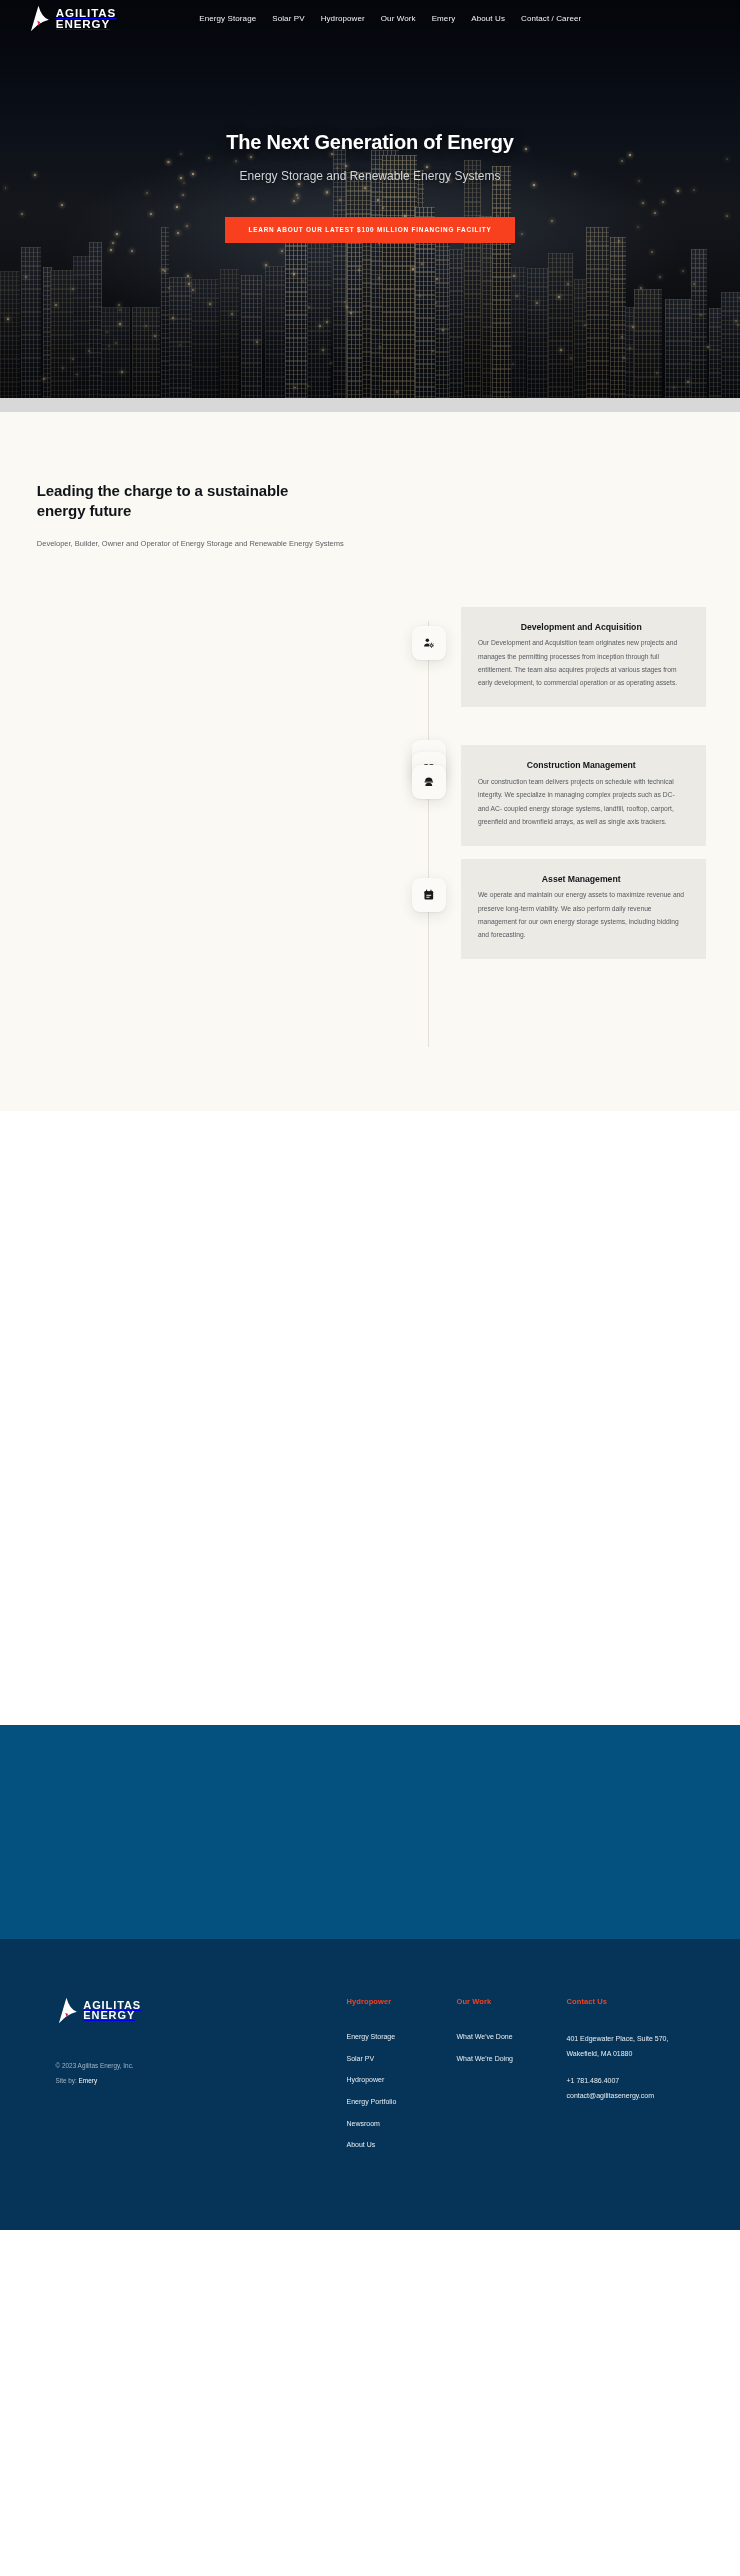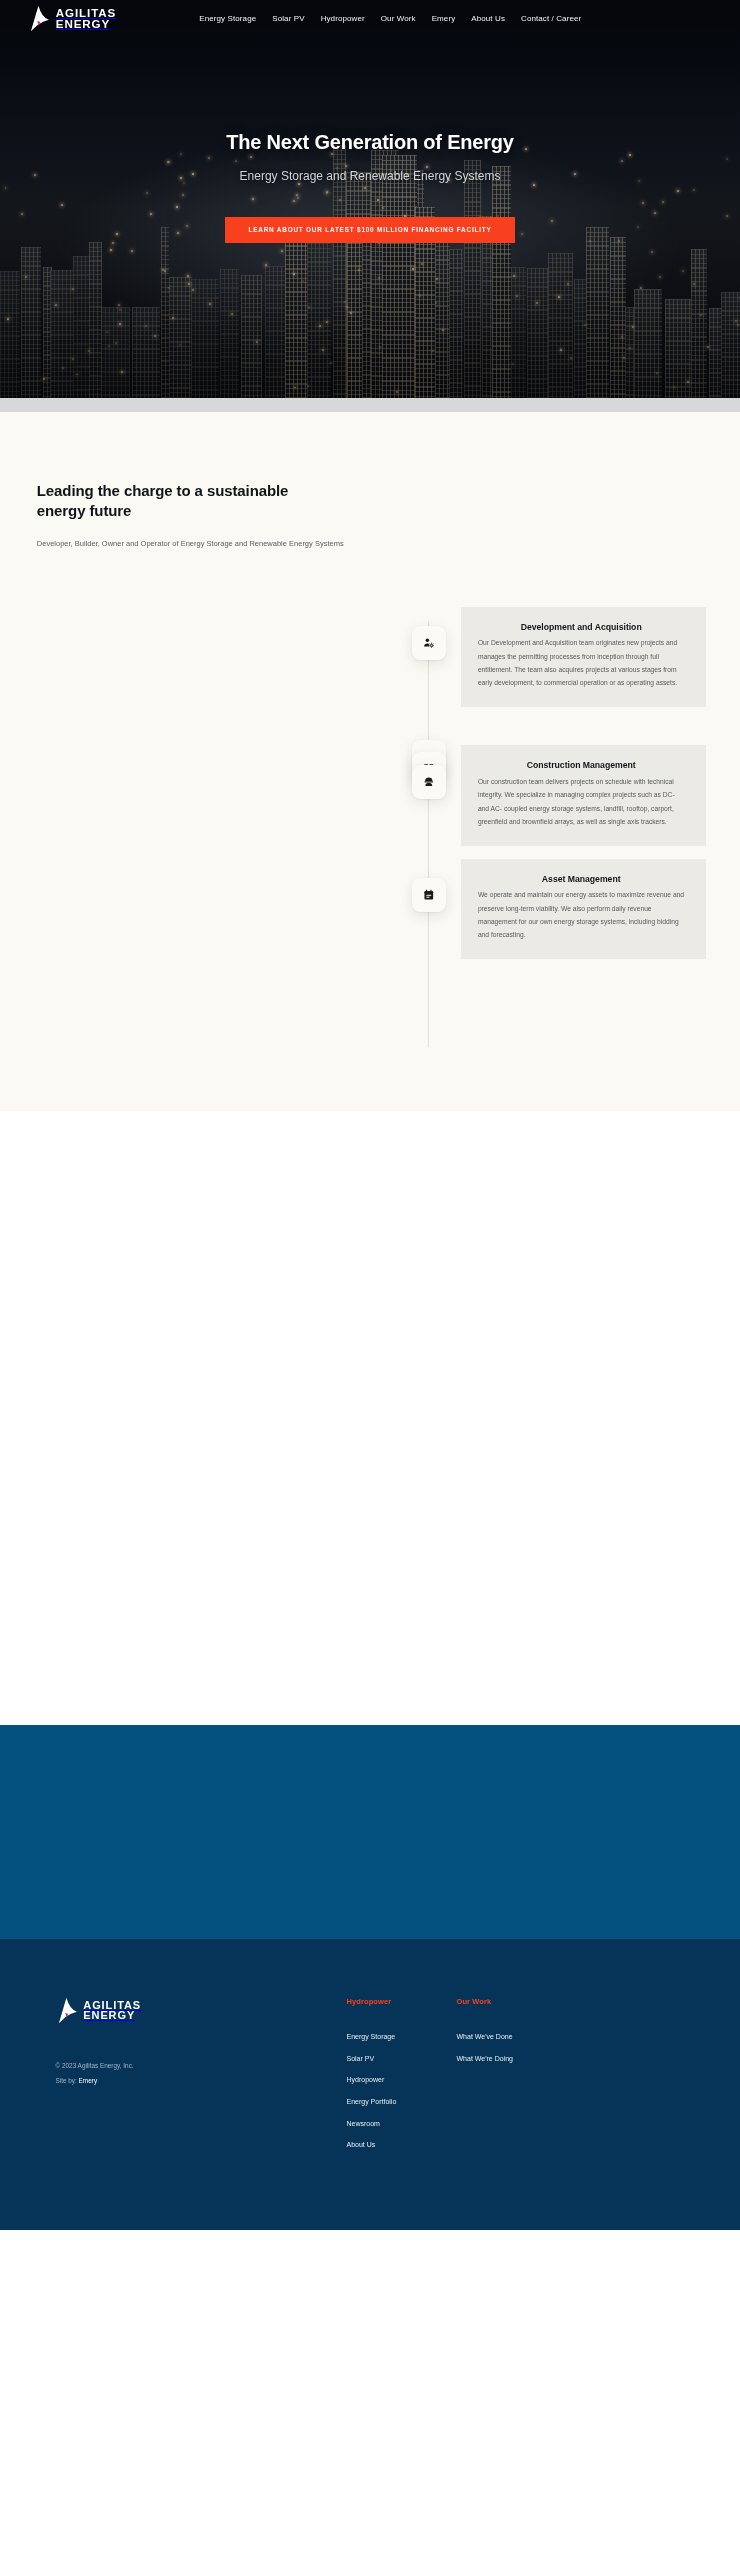--- a/index.html
+++ b/index.html
@@ -531,16 +531,26 @@
     </div>
 
     <div class="fcol">
       <h4>Our Work</h4>
       <ul>
         <li><a href="#">What We've Done</a></li>
         <li><a href="#">What We're Doing</a></li>
       </ul>
     </div>
 
+    <div class="fcol wide">
+      <h4>Contact Us</h4>
+      <div class="faddr">
+        <div>401 Edgewater Place, Suite 570,</div>
+        <div>Wakefield, MA 01880</div>
+        <div class="gap"></div>
+        <div><a href="#">+1 781.486.4007</a></div>
+        <div><a href="#">contact@agilitasenergy.com</a></div>
+      </div>
+    </div>
 
   </div>
 </footer>
 
 
 </body></html>

